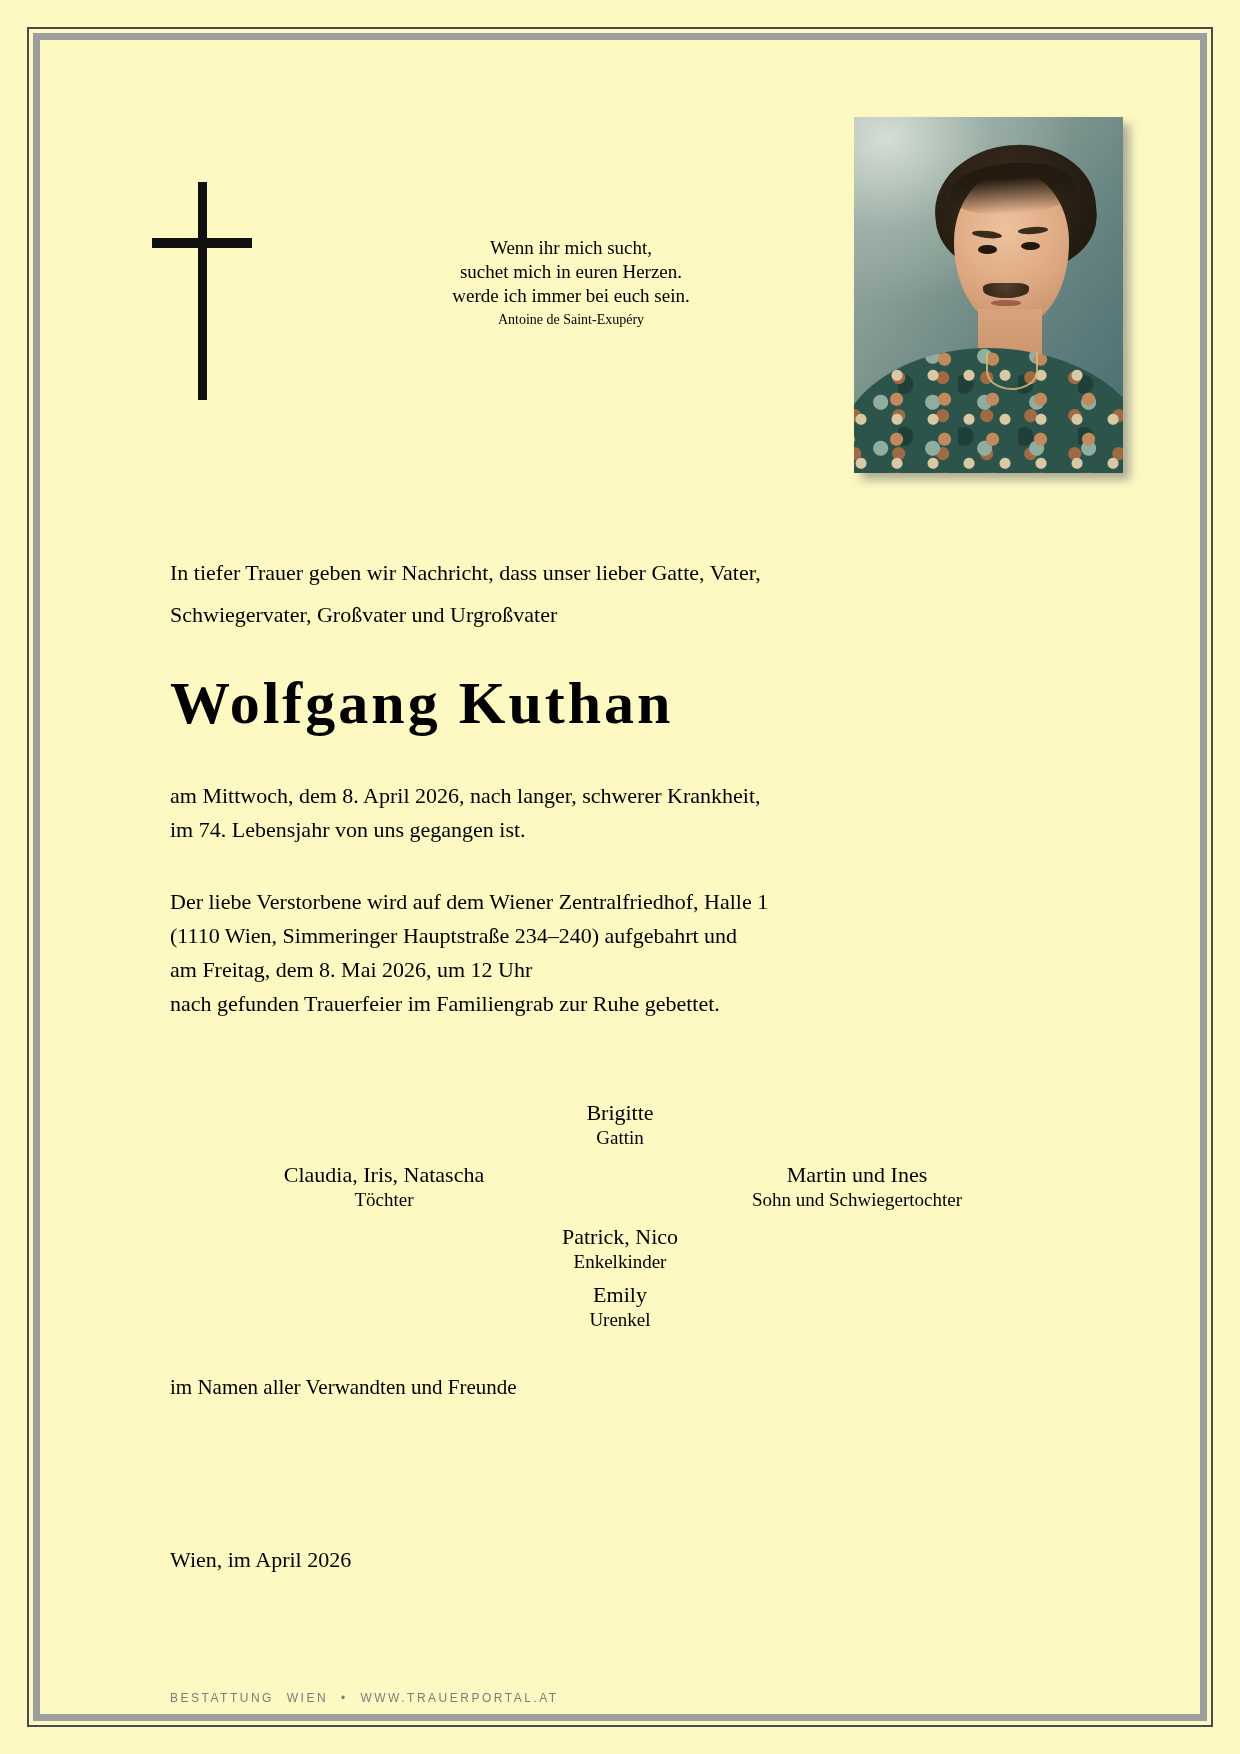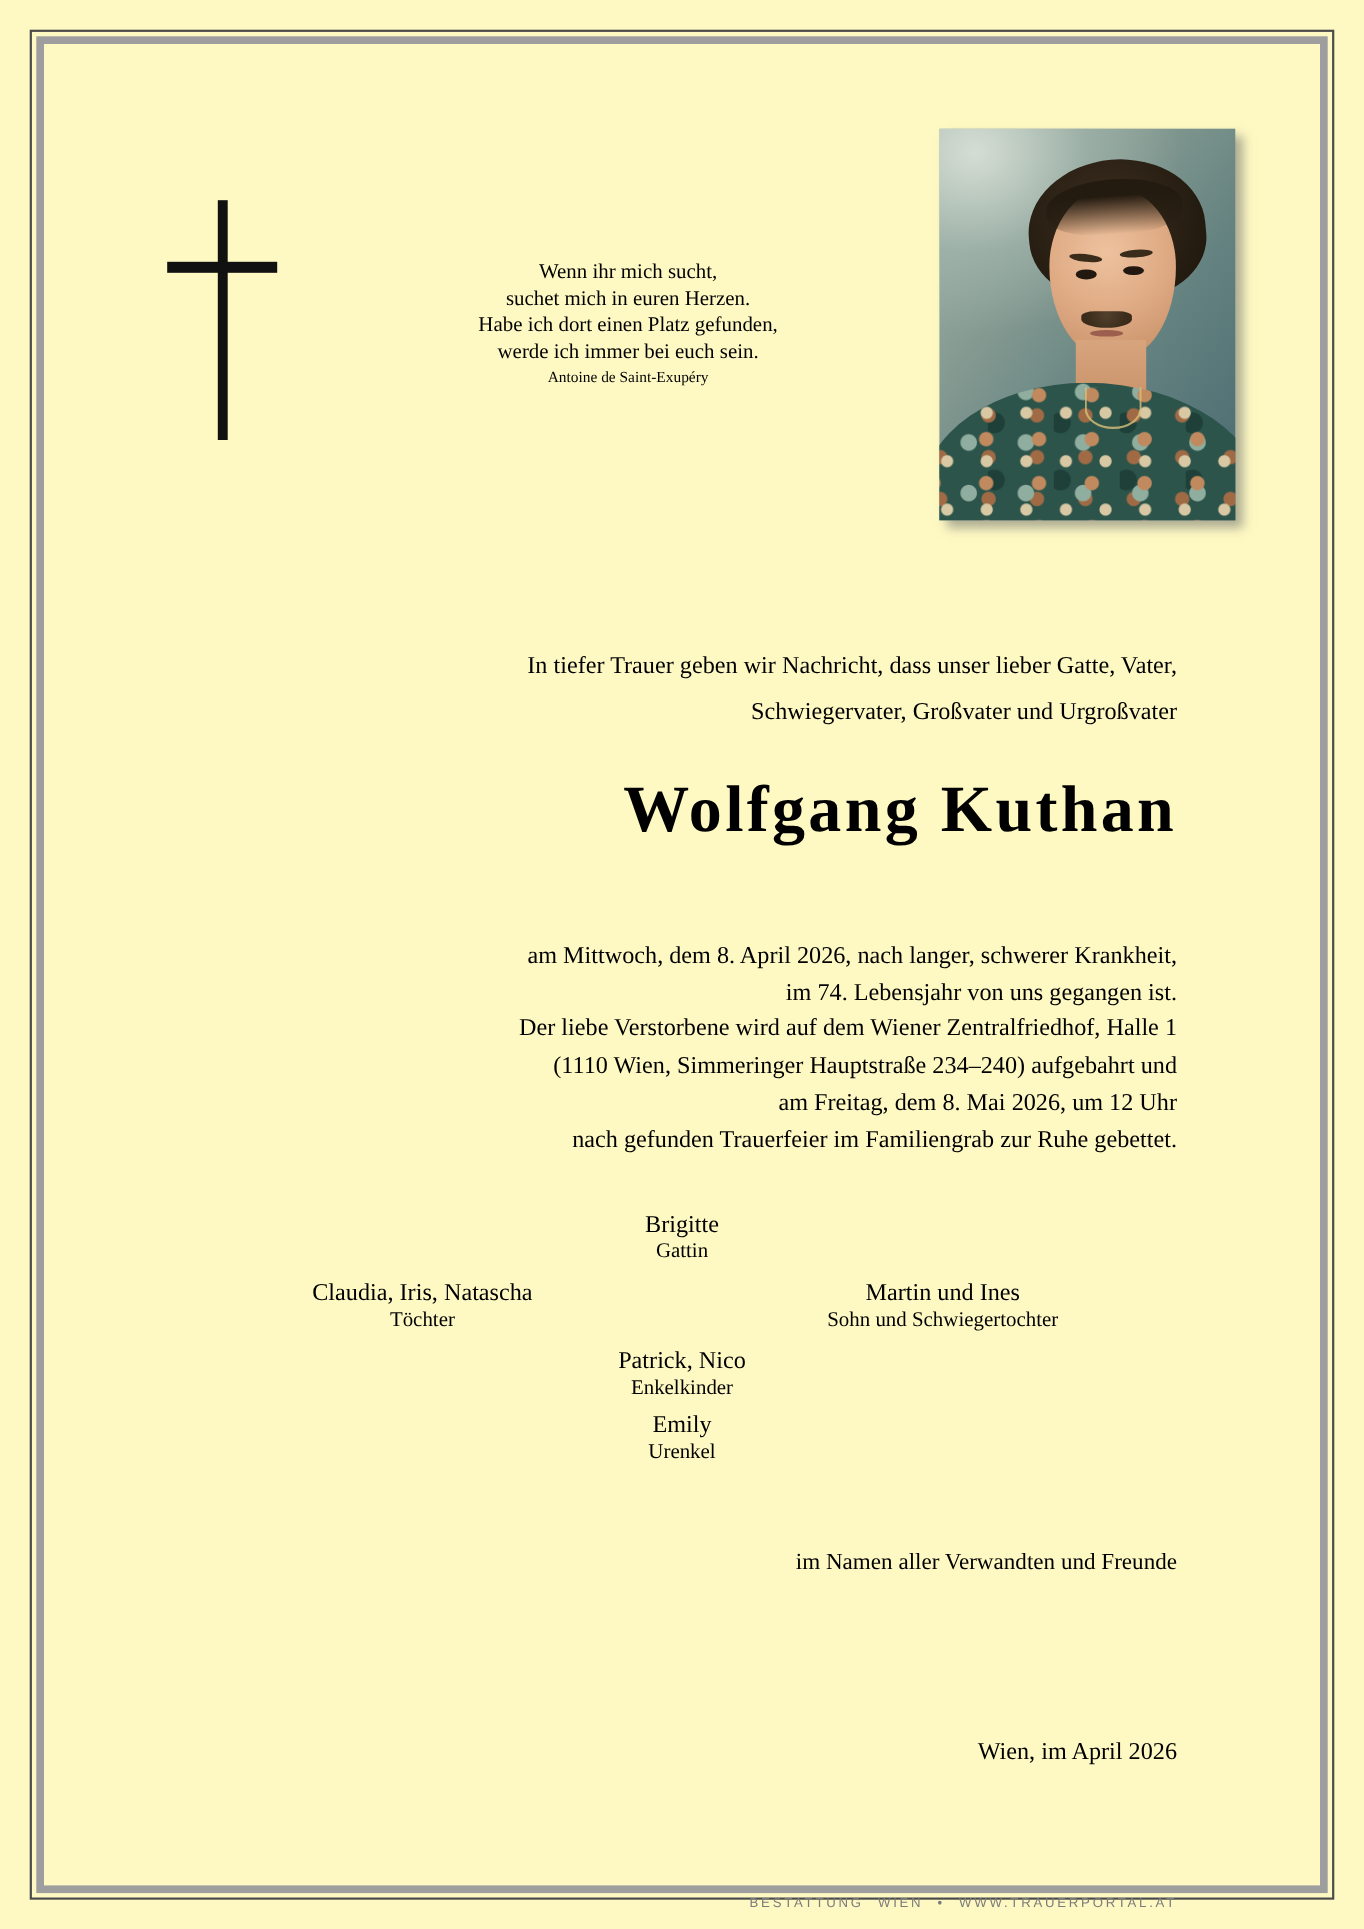--- a/index.html
+++ b/index.html
@@ -85,26 +85,26 @@
       radial-gradient(circle at 38% 78%, #a06a45 0 6px, rgba(0,0,0,0) 7px),
       radial-gradient(circle at 10% 70%, #1e4038 0 9px, rgba(0,0,0,0) 10px);
     background-size:48px 40px,36px 44px,52px 46px,44px 38px,60px 52px;
   }
   .photo .chain{
     position:absolute;left:49%;top:66%;width:18%;height:10%;
     border:2px solid #d9c07a;border-top:none;border-radius:0 0 50% 50%;
     opacity:.8;
   }
   
-  .centered{position:absolute;left:170px;width:900px;text-align:right;margin-top:32px;}
+  .centered{position:absolute;left:170px;width:900px;text-align:left;}
   .announcement{top:552px;font-size:22px;line-height:42px;}
   .deceased-name{
     top:668px;font-size:60px;line-height:70px;font-weight:bold;letter-spacing:3px;
   }
-  .death-notice{top:819px;font-size:22px;line-height:34px;}
+  .death-notice{top:779px;font-size:22px;line-height:34px;}
   .burial-notice{top:885px;font-size:22px;line-height:34px;}
   .family-entry{position:absolute;text-align:center;}
   .family-entry .names{font-size:22px;line-height:26px;font-weight:normal;}
   .family-entry .relation{font-size:19px;line-height:24px;}
   .fam-center{left:320px;width:600px;}
   .fam-left{left:134px;width:500px;}
   .fam-right{left:607px;width:500px;}
   .row1{top:1100px;}
   .row2{top:1162px;}
   .row3{top:1224px;}
@@ -127,21 +127,20 @@
   <div class="frame-inner"></div>
 
   <div class="cross">
     <div class="vbar"></div>
     <div class="hbar"></div>
   </div>
 
   <div class="quote">
     <div>Wenn ihr mich sucht,</div>
     <div>suchet mich in euren Herzen.</div>
-    <div>Habe ich dort einen Platz gefunden,</div>
     <div>werde ich immer bei euch sein.</div>
     <div class="attr">Antoine de Saint-Exupéry</div>
   </div>
 
   <div class="photo">
     <div class="hair"></div>
     <div class="face"></div>
     <div class="fringe"></div>
     <div class="brow l"></div>
     <div class="brow r"></div>

